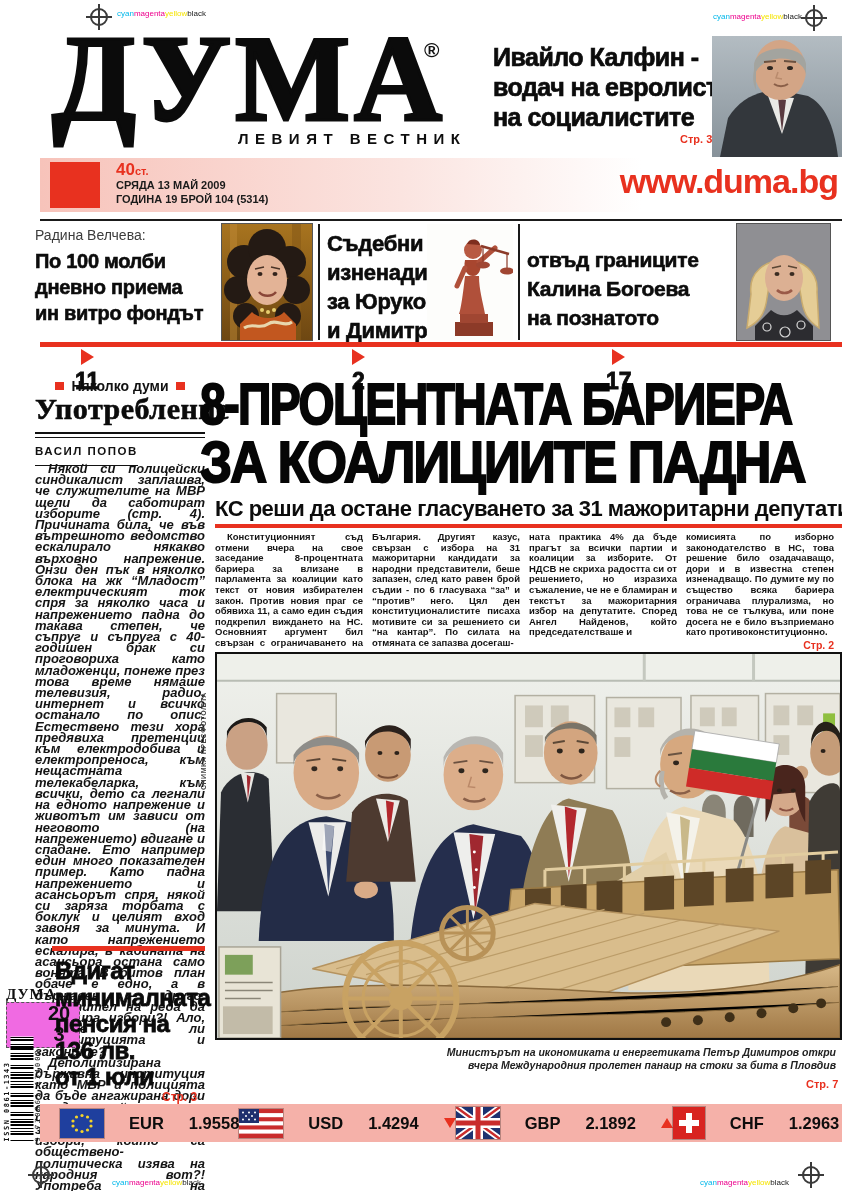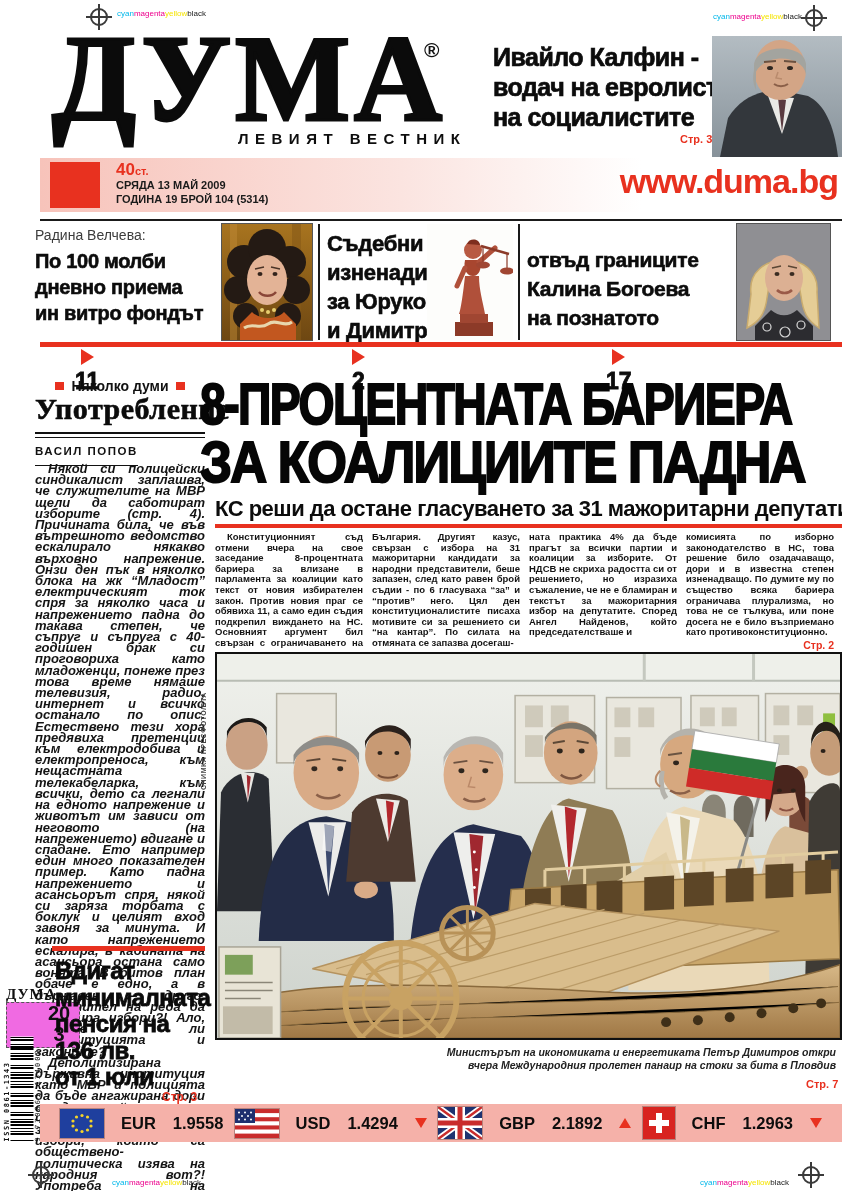--- a/index.html
+++ b/index.html
@@ -68,21 +68,21 @@
   .badge-logo{font-family:"Liberation Serif",serif;font-weight:700;font-size:15px;letter-spacing:1px;}
   .badge{background:#f06ae2;border:1px dashed #555;text-align:center;font-weight:700;font-size:20px;line-height:21px;padding-left:32px;}
   .barcode-wrap{width:105px;height:42px;transform:rotate(-90deg);display:flex;flex-direction:column;}
   .issn{font-size:7px;font-weight:700;letter-spacing:1.5px;line-height:8px;font-family:"DejaVu Sans Mono",monospace;}
   .stripes{height:23px;background:repeating-linear-gradient(90deg,#000 0 1.5px,#fff 1.5px 3px,#000 3px 3.7px,#fff 3.7px 6.4px,#000 6.4px 8.4px,#fff 8.4px 9.4px);}
   .bdigits{font-size:7px;letter-spacing:2px;line-height:9px;font-family:"DejaVu Sans Mono",monospace;}
   
   .curhead{background:#e8311f;color:#ffffff;font-weight:700;font-size:14px;letter-spacing:1px;
            text-align:center;line-height:22px;height:22px;}
   .curbody{background:#f5b1a9;height:38px;display:flex;align-items:center;padding:0 20px;justify-content:space-between;}
-  .rate{display:flex;align-items:center;gap:17px;font-weight:700;font-size:16.5px;color:#0d0d0d;}
+  .rate{display:flex;align-items:center;gap:25px;font-weight:700;font-size:16.5px;color:#0d0d0d;}
   .flag{width:44px;height:29px;outline:1px solid rgba(0,0,0,.25);}
   .flag svg{display:block;width:100%;height:100%;}
   .tri-down{width:0;height:0;border-left:6px solid transparent;border-right:6px solid transparent;
             border-top:10px solid #e8311f;}
   .tri-up{width:0;height:0;border-left:6px solid transparent;border-right:6px solid transparent;
           border-bottom:10px solid #e8311f;}
 </style>
 </head>
 <body>
 

